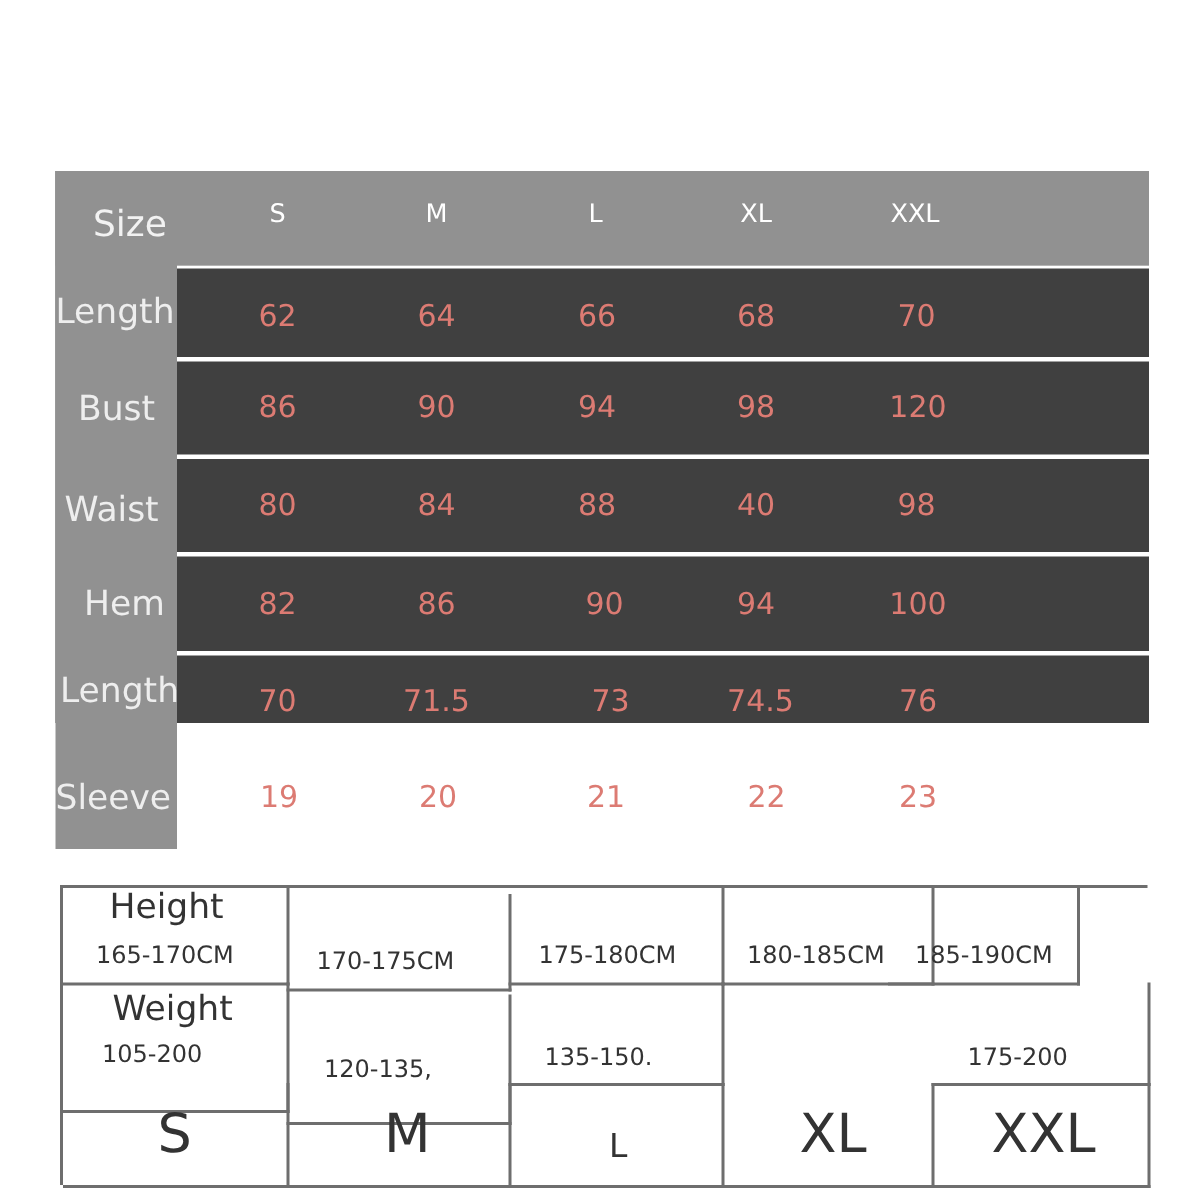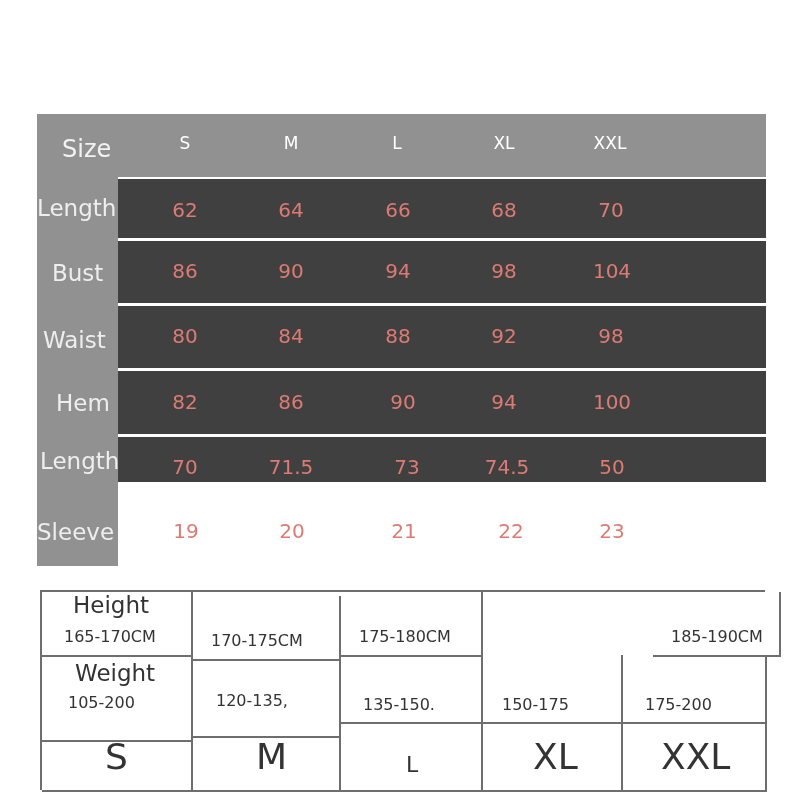--- a/index.html
+++ b/index.html
@@ -72,42 +72,42 @@
   <span class="val" style="left:254px;top:84px">64</span>
   <span class="val" style="left:361px;top:84px">66</span>
   <span class="val" style="left:467px;top:84px">68</span>
   <span class="val" style="left:574px;top:84px">70</span>
 
   <span class="row-label" style="left:15px;top:146px">Bust</span>
   <span class="val" style="left:148px;top:145px">86</span>
   <span class="val" style="left:254px;top:145px">90</span>
   <span class="val" style="left:361px;top:145px">94</span>
   <span class="val" style="left:467px;top:145px">98</span>
-  <span class="val" style="left:575px;top:145px">104</span>
+  <span class="val" style="left:575px;top:145px">120</span>
 
   <span class="row-label" style="left:6px;top:213px">Waist</span>
   <span class="val" style="left:148px;top:210px">80</span>
   <span class="val" style="left:254px;top:210px">84</span>
   <span class="val" style="left:361px;top:210px">88</span>
-  <span class="val" style="left:467px;top:210px">92</span>
+  <span class="val" style="left:467px;top:210px">40</span>
   <span class="val" style="left:574px;top:210px">98</span>
 
   <span class="row-label" style="left:19px;top:276px">Hem</span>
   <span class="val" style="left:148px;top:276px">82</span>
   <span class="val" style="left:254px;top:276px">86</span>
   <span class="val" style="left:366px;top:276px">90</span>
   <span class="val" style="left:467px;top:276px">94</span>
   <span class="val" style="left:575px;top:276px">100</span>
 
   <span class="row-label" style="left:3px;top:334px">Length</span>
   <span class="val" style="left:148px;top:341px">70</span>
   <span class="val" style="left:254px;top:341px">71.5</span>
   <span class="val" style="left:370px;top:341px">73</span>
   <span class="val" style="left:470px;top:341px">74.5</span>
-  <span class="val" style="left:575px;top:341px">50</span>
+  <span class="val" style="left:575px;top:341px">76</span>
 
   <span class="row-label" style="left:0px;top:405px">Sleeve</span>
   <span class="val" style="left:149px;top:405px">19</span>
   <span class="val" style="left:255px;top:405px">20</span>
   <span class="val" style="left:367px;top:405px">21</span>
   <span class="val" style="left:474px;top:405px">22</span>
   <span class="val" style="left:575px;top:405px">23</span>
 </div>
 
 <div class="grid2">
@@ -115,36 +115,36 @@
   <div class="cell" style="left:0;top:0;width:151px;height:65px">
     <span class="title" style="left:31px;top:0px">Height</span>
     <span class="small" style="left:22px;top:35px">165-170CM</span>
   </div>
   <div class="cell" style="left:149px;top:4px;width:150px;height:65px">
     <span class="small" style="left:20px;top:35px">170-175CM</span>
   </div>
   <div class="cell" style="left:297px;top:0;width:144px;height:65px">
     <span class="small" style="left:20px;top:35px">175-180CM</span>
   </div>
-  <div class="cell" style="left:611px;top:0;width:128px;height:65px">
+  <div class="cell" style="left:439px;top:0;width:142px;height:65px">
+    <span class="small" style="left:17px;top:35px">180-185CM</span>
+  </div>
+  <div class="cell" style="left:550px;top:0;width:128px;height:65px">
     <span class="small" style="left:18px;top:35px">185-190CM</span>
   </div>
 
   <div class="cell" style="left:0;top:63px;width:151px;height:87px">
     <span class="title" style="left:33px;top:5px">Weight</span>
     <span class="small" style="left:26px;top:38px">105-200</span>
   </div>
-  <div class="cell" style="left:149px;top:59px;width:150px;height:87px">
+  <div class="cell" style="left:149px;top:71px;width:150px;height:87px">
     <span class="small" style="left:25px;top:40px">120-135,</span>
   </div>
   <div class="cell" style="left:297px;top:63px;width:144px;height:69px">
     <span class="small" style="left:24px;top:40px">135-150.</span>
-  </div>
-  <div class="cell" style="left:439px;top:63px;width:142px;height:69px">
-    <span class="small" style="left:21px;top:40px">150-175</span>
   </div>
   <div class="cell" style="left:579px;top:63px;width:146px;height:69px">
     <span class="small" style="left:24px;top:40px">175-200</span>
   </div>
 
   <div class="cell" style="left:0;top:130px;width:151px;height:70px">
     <span class="big" style="left:63px;top:14px">S</span>
   </div>
   <div class="cell" style="left:149px;top:130px;width:150px;height:70px">
     <span class="big" style="left:65px;top:14px">M</span>

